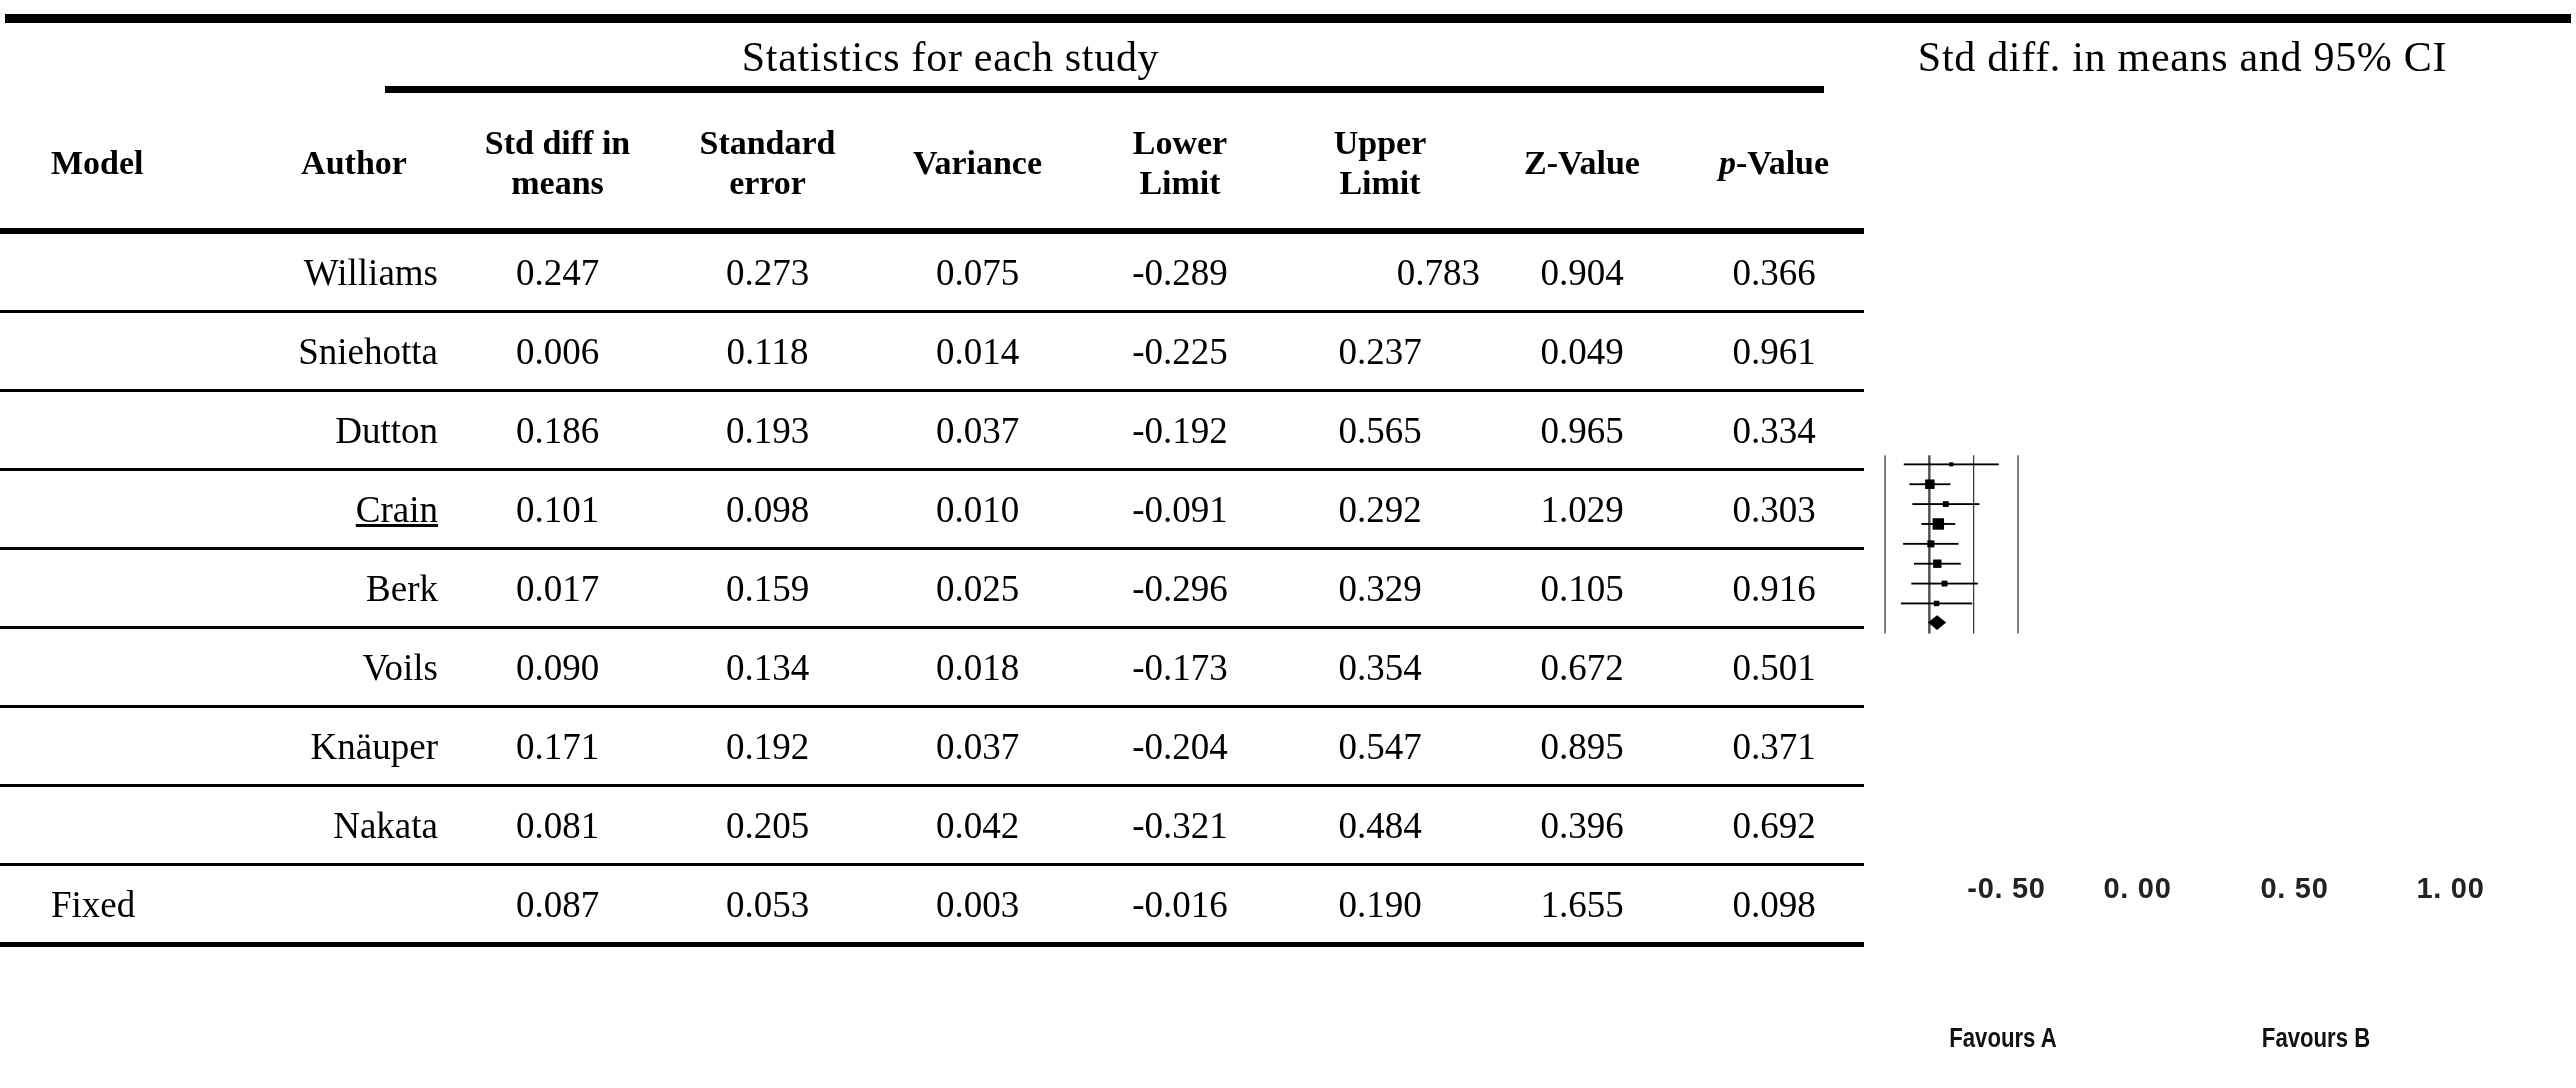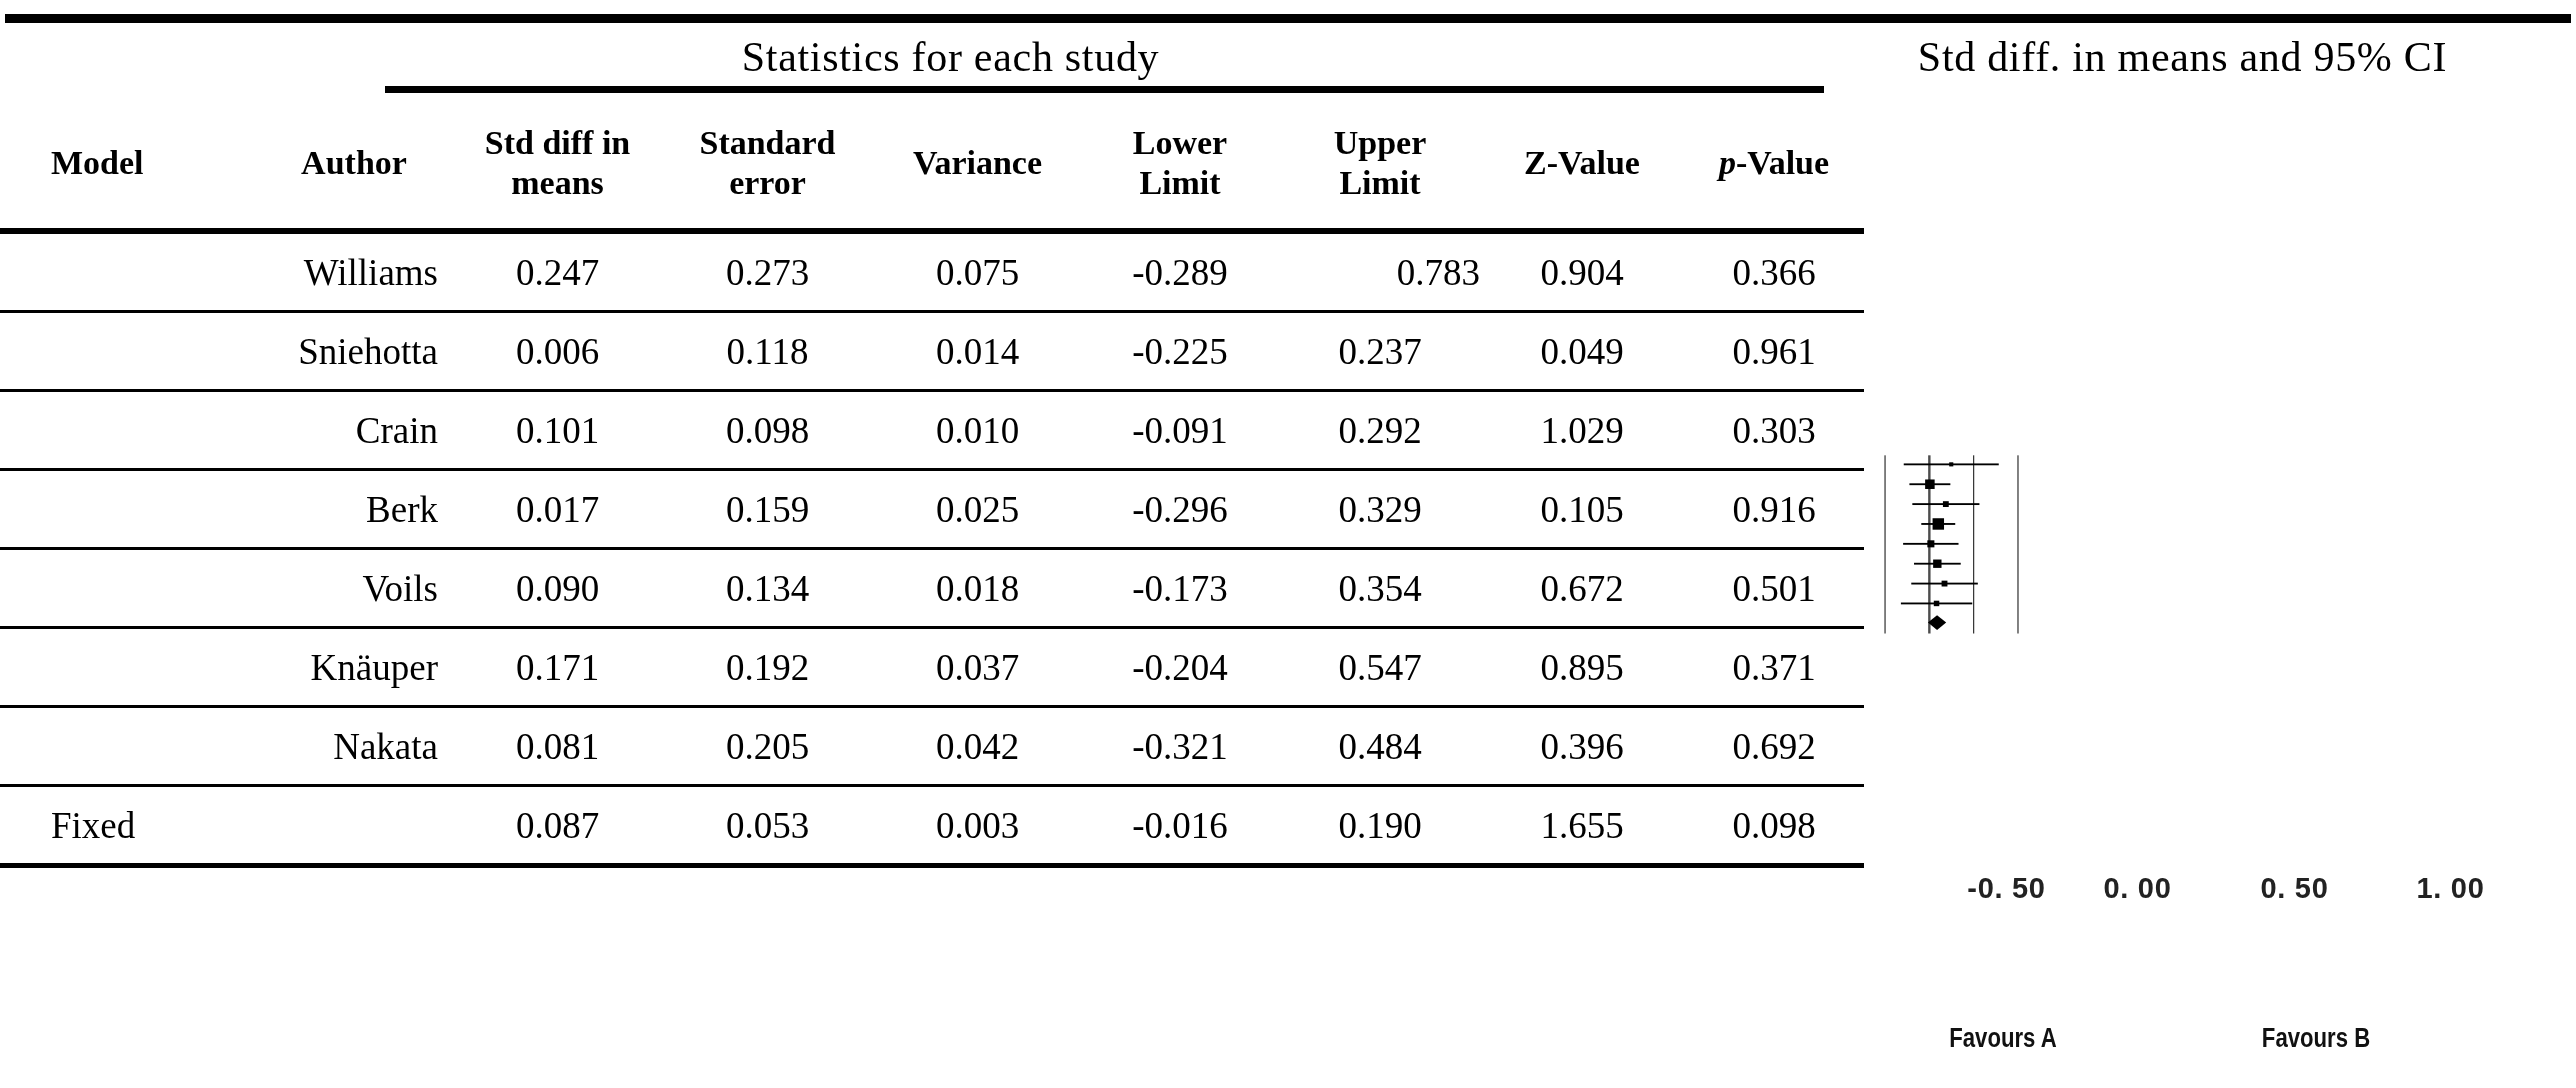--- a/index.html
+++ b/index.html
@@ -88,21 +88,32 @@
           <td class="al-c" style="width: 205px;">0.006</td>
           <td class="al-c" style="width: 215px;">0.118</td>
           <td class="al-c" style="width: 205px;">0.014</td>
           <td class="al-c" style="width: 200px;">-0.225</td>
           <td class="al-c" style="width: 200px;">0.237</td>
           <td class="al-c" style="width: 204px;">0.049</td>
           <td class="al-c" style="width: 180px;">0.961</td>
         </tr>
         <tr>
           <td class="al-l" style="width: 202px;"></td>
-          <td class="al-r" style="width: 202px;">Crain</td>
+          <td class="al-r" style="width: 202px;">Dutton</td>
+          <td class="al-c" style="width: 205px;">0.186</td>
+          <td class="al-c" style="width: 215px;">0.193</td>
+          <td class="al-c" style="width: 205px;">0.037</td>
+          <td class="al-c" style="width: 200px;">-0.192</td>
+          <td class="al-c" style="width: 200px;">0.565</td>
+          <td class="al-c" style="width: 204px;">0.965</td>
+          <td class="al-c" style="width: 180px;">0.334</td>
+        </tr>
+        <tr>
+          <td class="al-l" style="width: 202px;"></td>
+          <td class="al-r" style="width: 202px; text-decoration: underline;">Crain</td>
           <td class="al-c" style="width: 205px;">0.101</td>
           <td class="al-c" style="width: 215px;">0.098</td>
           <td class="al-c" style="width: 205px;">0.010</td>
           <td class="al-c" style="width: 200px;">-0.091</td>
           <td class="al-c" style="width: 200px;">0.292</td>
           <td class="al-c" style="width: 204px;">1.029</td>
           <td class="al-c" style="width: 180px;">0.303</td>
         </tr>
         <tr>
           <td class="al-l" style="width: 202px;"></td>

